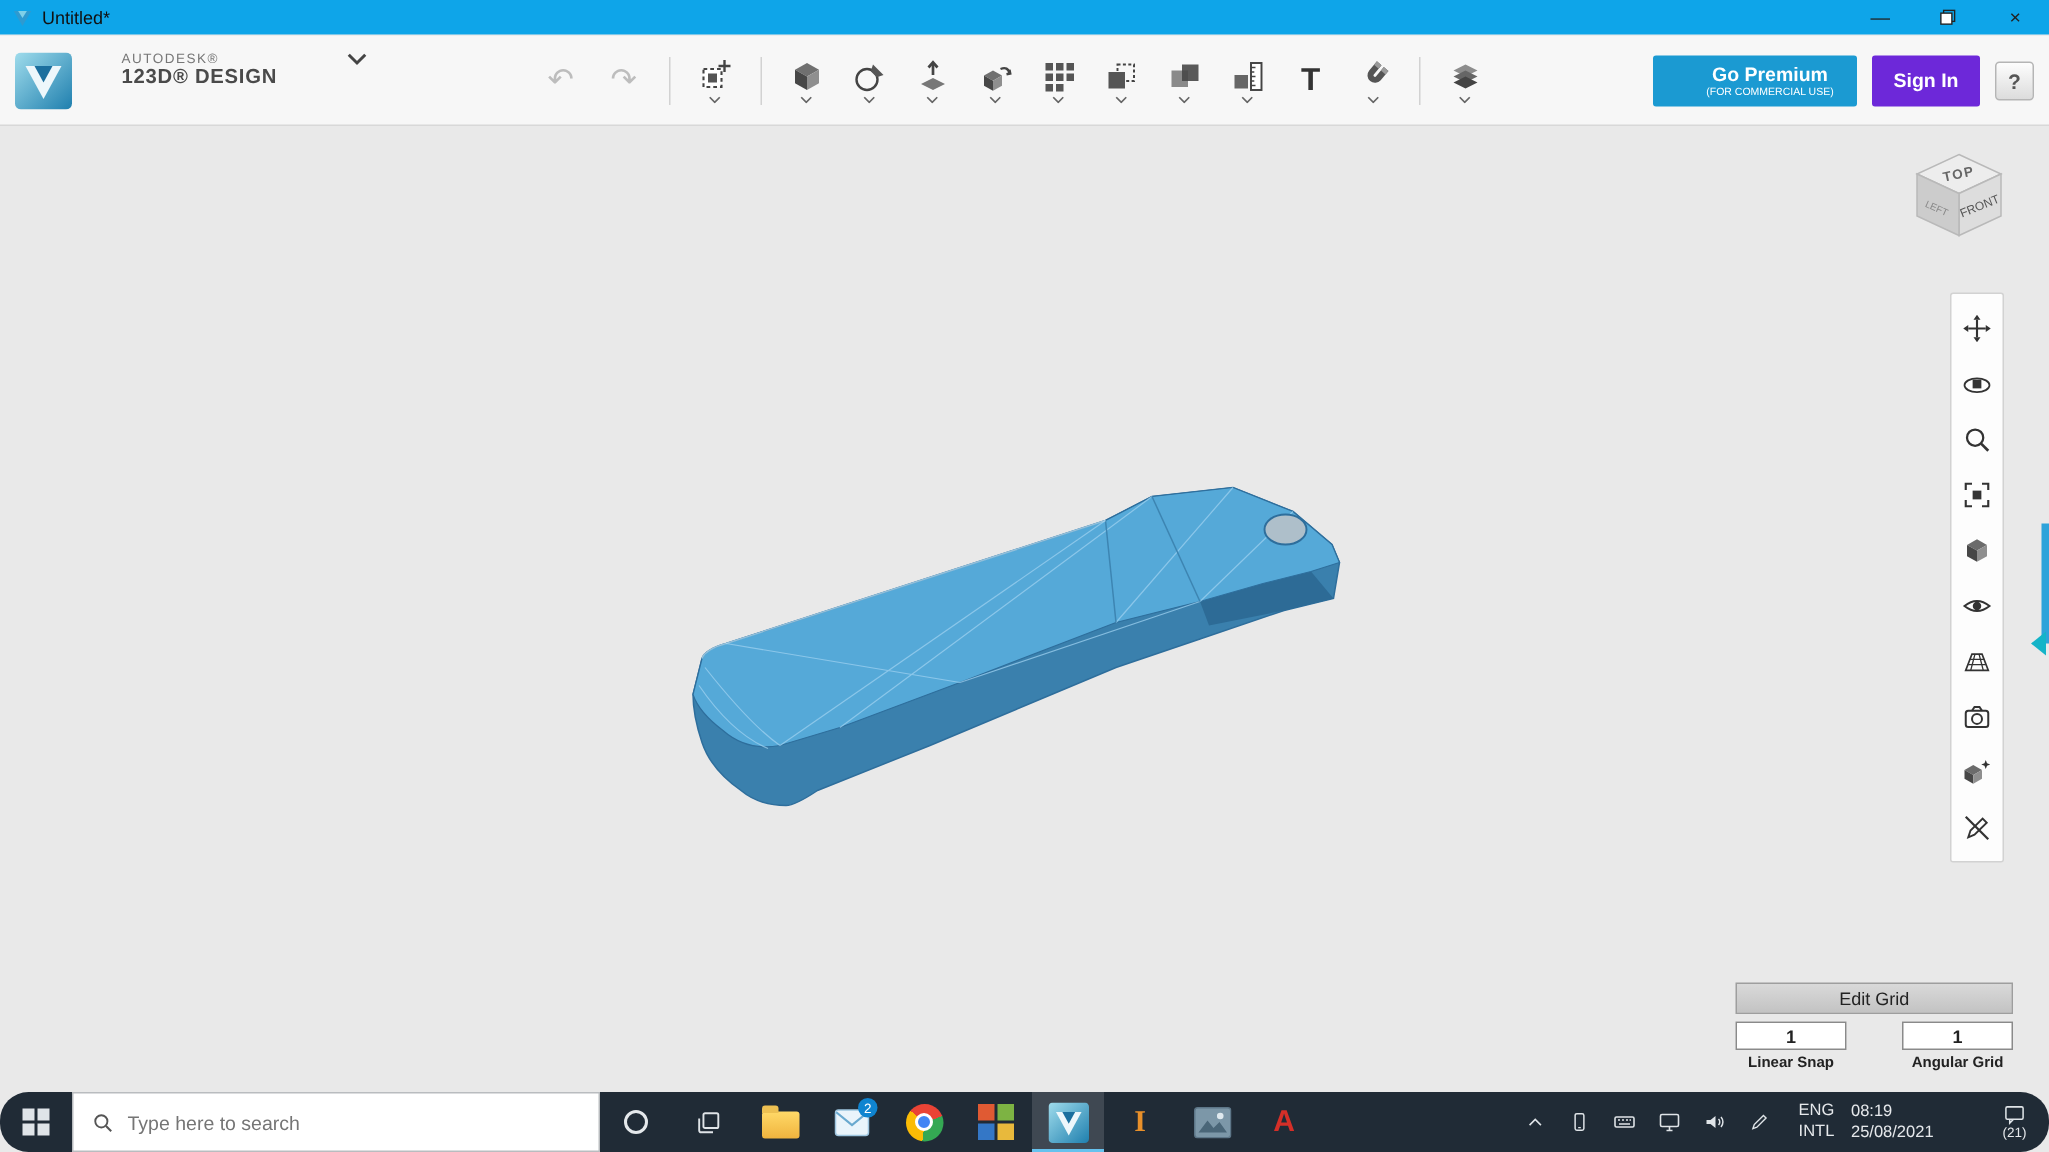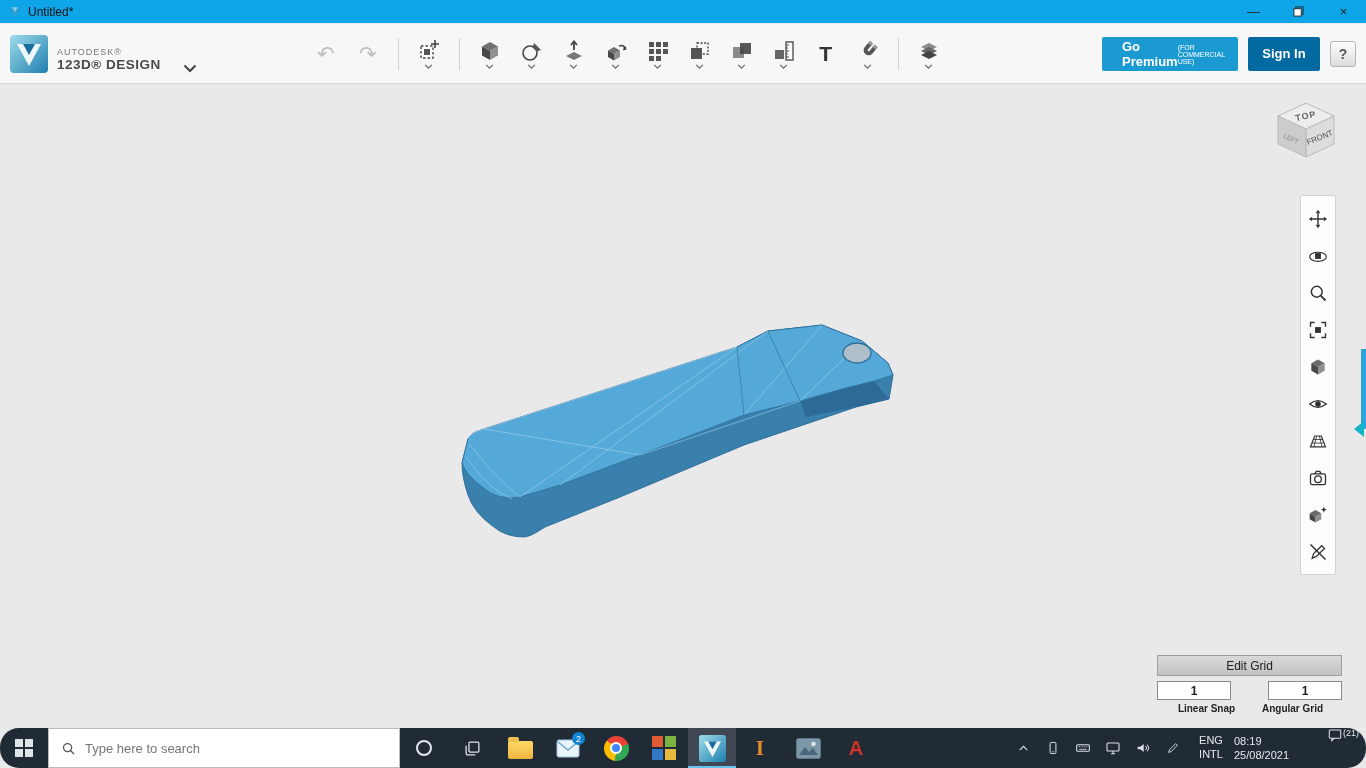--- a/index.html
+++ b/index.html
@@ -8,67 +8,67 @@
 
   
   .titlebar { height:24px; background:#0ea5e9; display:flex; align-items:center; border-bottom:1px solid #ececec; }
   .titlebar .tlogo { margin-left:8px; }
   .titlebar .ttitle { margin-left:6px; font-size:12px; color:#111; }
   .titlebar .spacer { flex:1; }
   .win-btn { width:45px; height:24px; display:flex; align-items:center; justify-content:center; font-size:13px; color:#222; cursor:default; }
 
   
   .toolbar { height:60px; background:#f7f7f7; border-bottom:1px solid #d8d8d8; display:flex; align-items:center; }
-  .brand { display:flex; align-items:flex-end; margin-left:10px; }
+  .brand { display:flex; align-items:flex-start; margin-left:10px;gap:24px; }
   .brand-text { margin-left:9px; line-height:1.1; }
   .brand-line1 { font-size:9px; color:#777; letter-spacing:1px; }
   .brand-line2 { font-size:13.5px; font-weight:bold; color:#4a4a4a; letter-spacing:0.5px; }
   .brand-chevron { margin-left:22px; }
   .tool-spacer { width:108px; }
   .tb-btn { width:42px; height:52px; display:flex; flex-direction:column; align-items:center; justify-content:center; gap:1px; }
   .tb-sep { width:1px; height:32px; background:#d2d2d2; margin:0 9px; }
   .undo-redo { font-size:21px; color:#bdbdbd; width:42px; text-align:center; }
   .ttool { font-size:21px; font-weight:bold; color:#333; }
   .toolbar-right { margin-left:auto; display:flex; align-items:center; margin-right:10px; gap:10px; }
-  .premium-btn { width:136px; height:34px; background:#1b9ad2; color:#fff; display:flex; flex-direction:row; align-items:center; justify-content:center; border-radius:2px;padding-left:20px; }
+  .premium-btn { width:136px; height:34px; background:#1b9ad2; color:#fff; display:flex; flex-direction:column; align-items:center; justify-content:center; border-radius:2px;padding-left:20px; }
   .premium-label { font-size:13px; font-weight:bold; }
   .premium-sub { font-size:7px; margin-top:1px; }
-  .signin-btn { width:72px; height:34px; background:#0369a1; color:#fff; font-size:13px; font-weight:bold; display:flex; align-items:center; justify-content:center; border-radius:2px; }
+  .signin-btn { width:72px; height:34px; background:#6d28d9; color:#fff; font-size:13px; font-weight:bold; display:flex; align-items:center; justify-content:center; border-radius:2px; }
   .help-btn { width:26px; height:26px; background:linear-gradient(#fdfdfd,#dcdcdc); border:1px solid #b5b5b5; border-radius:3px; font-size:14px; font-weight:bold; color:#555; display:flex; align-items:center; justify-content:center; }
 
   
   .viewport { position:absolute; top:85px; left:0; width:1366px; height:643px; background:#e9e9e9; }
   .model-svg { position:absolute; top:0; left:0; }
   .viewcube { position:absolute; top:10px; right:24px; width:72px; height:72px; }
   .nav-toolbar { position:absolute; top:110px; right:30px; width:36px; background:#fdfdfd; border:1px solid #d2d2d2; border-radius:2px; padding:4px 0; display:flex; flex-direction:column; align-items:center; }
   .nav-btn { width:34px; height:37px; display:flex; align-items:center; justify-content:center; }
   .flyout-strip { position:absolute; top:264px; right:0; width:5px; height:80px; background:#2ea3da; }
   .flyout-arrow { position:absolute; top:336px; right:2px; width:0; height:0; border-top:8px solid transparent; border-bottom:8px solid transparent; border-right:10px solid #14b4c8; }
 
   
   .grid-panel { position:absolute; right:24px; bottom:14px; width:185px; }
   .grid-title { height:21px; background:linear-gradient(#d9d9d9,#c3c3c3); border:1px solid #9e9e9e; font-size:12px; color:#222; display:flex; align-items:center; justify-content:center; }
   .grid-inputs { display:flex; justify-content:space-between; margin-top:5px; }
   .grid-inputs input { width:74px; height:19px; border:1px solid #8a8a8a; text-align:center; font-size:12px; font-weight:bold; color:#222; background:#fff; font-family:inherit; }
-  .grid-labels { display:flex; justify-content:center; margin-top:3px;gap:12px; }
+  .grid-labels { display:flex; justify-content:space-between; margin-top:3px;gap:12px; }
   .grid-labels span { width:74px; text-align:center; font-size:10px; font-weight:bold; color:#222; }
 
   
   .taskbar { position:absolute; bottom:0; left:0; width:1366px; height:40px; background:#202b36; display:flex; align-items:stretch; color:#e6e9ec;border-radius:19px; }
   .tb-cell { width:48px; display:flex; align-items:center; justify-content:center; }
   .search-box { width:352px; background:#fff; display:flex; align-items:center; padding-left:12px; gap:9px; border:1px solid #b9bcbf; }
   .search-box input { border:none; outline:none; font-size:13px; color:#444; width:260px; font-family:inherit; background:transparent; }
   .app-btn { width:48px; display:flex; align-items:center; justify-content:center; position:relative; }
   .app-btn.active { background:rgba(255,255,255,0.14); box-shadow:inset 0 -2px 0 #66c2ee; }
   .badge { position:absolute; top:4px; right:7px; width:13px; height:13px; border-radius:50%; background:#0f84d0; color:#fff; font-size:9px; display:flex; align-items:center; justify-content:center; }
   .tray { margin-left:auto; display:flex; align-items:stretch; }
   .tray-cell { width:30px; display:flex; align-items:center; justify-content:center; }
   .lang-cell { width:46px; display:flex; flex-direction:column; align-items:center; justify-content:center; font-size:11px; line-height:1.25; }
   .clock-cell { width:86px; display:flex; flex-direction:column; align-items:flex-start; justify-content:center; font-size:11px; line-height:1.3; }
-  .action-cell { width:46px; display:flex; flex-direction:row; justify-content:center; position:relative; }
+  .action-cell { width:46px; display:flex; flex-direction:column; align-items:center; justify-content:center; position:relative; }
   .notif-count { font-size:9px; color:#e6e9ec; margin-top:0px; }
 
   
   .win-logo { display:grid; grid-template-columns:8px 8px; grid-template-rows:8px 8px; gap:1.5px; }
   .win-logo span { background:#dfe4e8; }
   .cortana-ring { width:16px; height:16px; border:2px solid #e4e8eb; border-radius:50%; }
   .folder-ic { width:25px; height:18px; background:linear-gradient(#ffd968,#f0b43e); border-radius:2px; position:relative; margin-top:4px; }
   .folder-ic::before { content:""; position:absolute; top:-4px; left:0; width:11px; height:5px; background:#edc052; border-radius:2px 2px 0 0; }
   .chrome-ic { width:25px; height:25px; border-radius:50%; background:conic-gradient(from -50deg,#ea4335 0 33%,#34a853 0 66%,#fbbc05 0 100%); position:relative; }
   .chrome-ic::after { content:""; position:absolute; inset:6.5px; background:#4285f4; border:2.2px solid #fff; border-radius:50%; }

